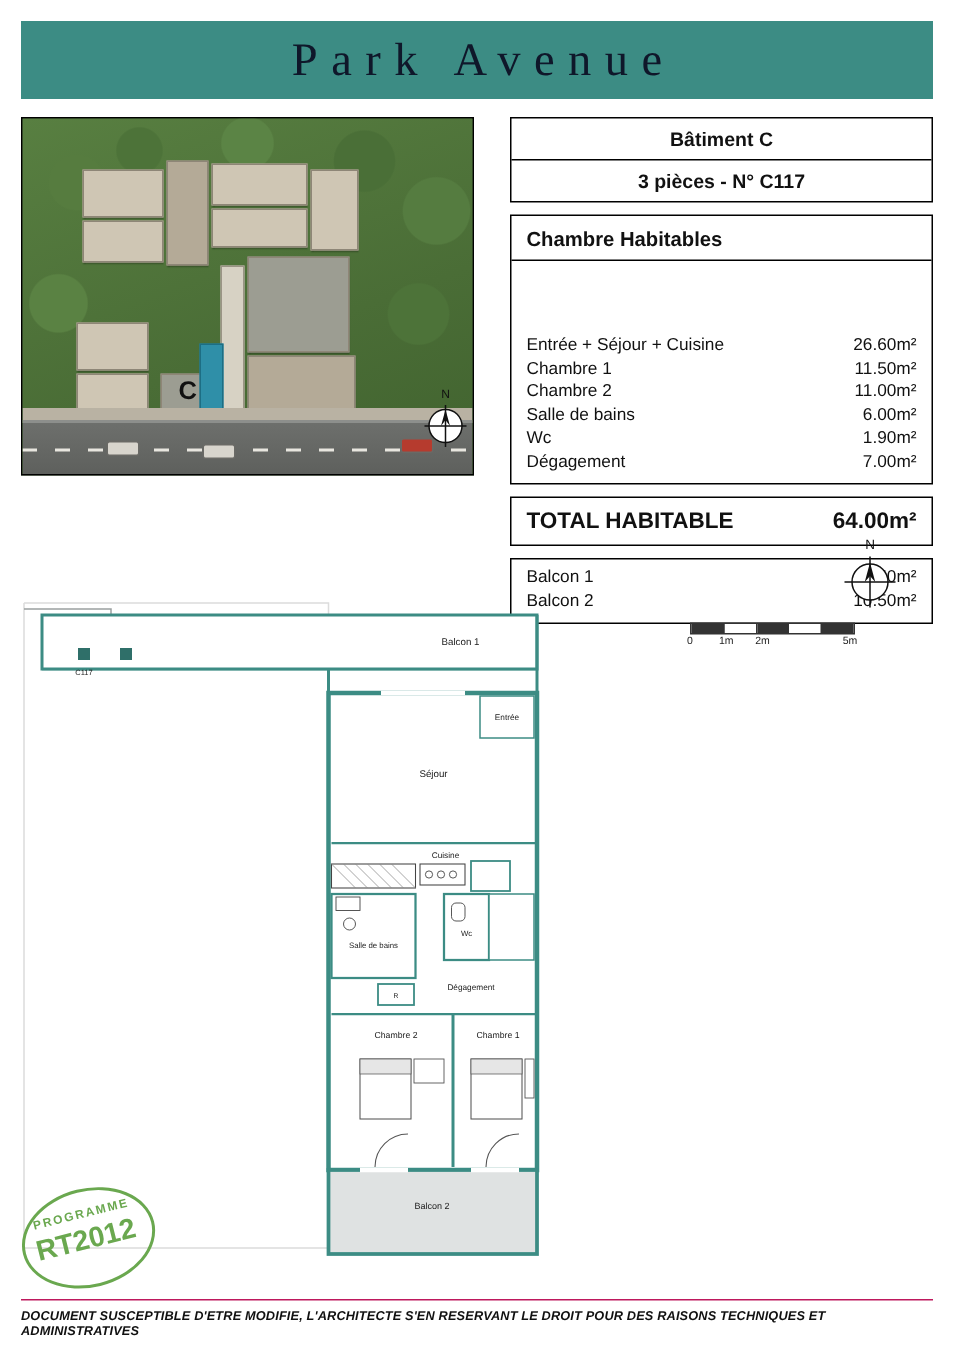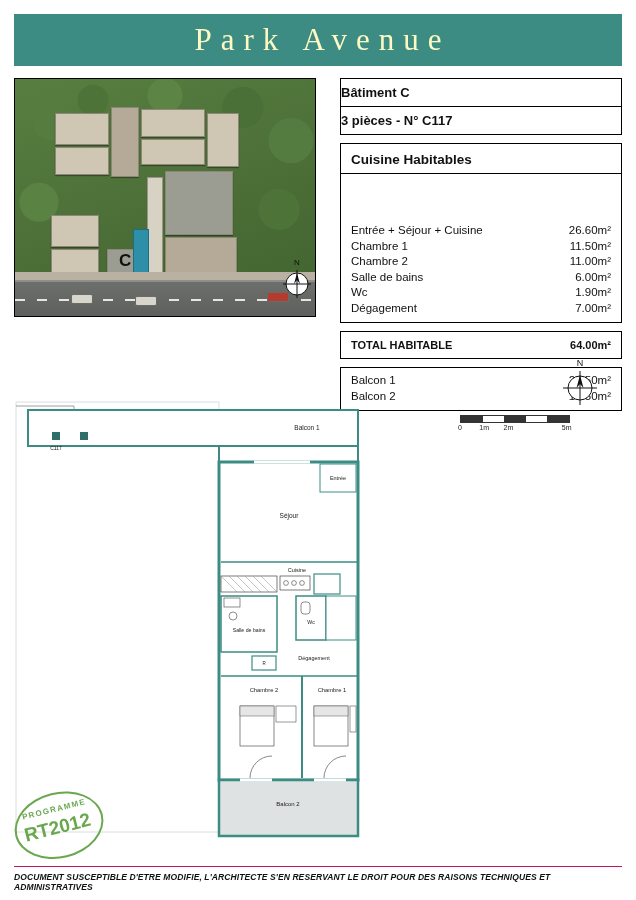--- a/index.html
+++ b/index.html
@@ -28,21 +28,21 @@
     left: 14px;
     top: 14px;
     width: 608px;
     height: 52px;
     background: #3c8c84;
     display: flex;
     align-items: center;
     justify-content: center;
   }
   .header-title {
-    color: #fef9c3;
+    color: #0f172a;
     font-family: "Liberation Serif", serif;
     font-size: 31px;
     letter-spacing: 9px;
     font-weight: 400;
     padding-left: 9px;
   }
 
   
   .siteplan {
     position: absolute;
@@ -146,20 +146,21 @@
     top: 78px;
     width: 282px;
   }
   .tbl {
     border: 1px solid #000;
     background: #fff;
     margin-bottom: 8px;
   }
   .tbl .row {
     border-bottom: 1px solid #000;
+    text-align: center;
     font-size: 13px;
     font-weight: bold;
     padding: 6px 0 6px;
   }
   .tbl .row:last-child { border-bottom: none; }
 
   .surfaces-head {
     font-size: 13.5px;
     font-weight: bold;
     padding: 8px 10px 6px;
@@ -171,21 +172,21 @@
     justify-content: space-between;
     font-size: 11.5px;
     line-height: 15.5px;
   }
   .total-box {
     border: 1px solid #000;
     margin-bottom: 8px;
     padding: 7px 10px;
     display: flex;
     justify-content: space-between;
-    font-size: 11px;
+    font-size: 15px;
     font-weight: bold;
     align-items: flex-end;
   }
   .balcon-box {
     border: 1px solid #000;
     padding: 5px 10px 6px;
   }
   .balcon-line {
     display: flex;
     justify-content: space-between;
@@ -343,21 +344,21 @@
   </div>
 
   <div class="info-col">
 
     <div class="tbl">
       <div class="row">Bâtiment C</div>
       <div class="row">3 pièces - N° C117</div>
     </div>
 
     <div class="tbl">
-      <div class="surfaces-head">Cuisine Habitables</div>
+      <div class="surfaces-head">Chambre Habitables</div>
       <div class="surf-list">
         <div class="surf-line">
           <span>Entrée + Séjour + Cuisine</span>
           <span>26.60m²</span>
         </div>
         <div class="surf-line">
           <span>Chambre 1</span>
           <span>11.50m²</span>
         </div>
         <div class="surf-line">

